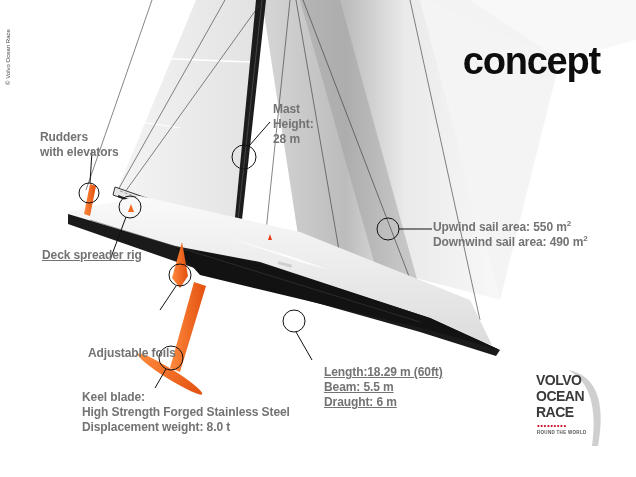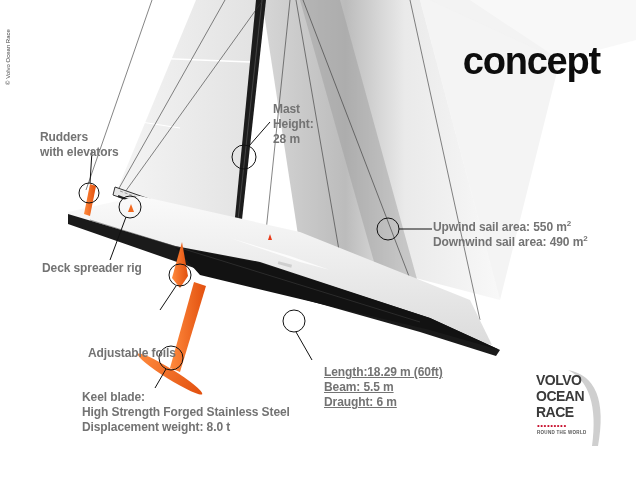--- a/index.html
+++ b/index.html
@@ -137,21 +137,21 @@
     <div>Mast</div>
     <div>Height:</div>
     <div>28 m</div>
   </div>
 
   <div class="lbl" style="left:433px;top:220px;">
     <div><span>Upwind sail area: 550 m</span><sup>2</sup></div>
     <div><span>Downwind sail area: 490 m</span><sup>2</sup></div>
   </div>
 
-  <div class="lbl" style="left:42px;top:261px;">Deck spreader rig</div>
+  <div class="lbl" style="left:42px;top:248px;text-decoration:underline;">Deck spreader rig</div>
 
   <div class="lbl" style="left:88px;top:311px;margin-top:35px;">Adjustable foils</div>
 
   <div class="lbl" style="left:324px;top:365px;text-decoration:underline;">
     <div>Length:18.29 m (60ft)</div>
     <div>Beam: 5.5 m</div>
     <div>Draught: 6 m</div>
   </div>
 
   <div class="lbl" style="left:70px;top:390px;margin-left:12px;">

